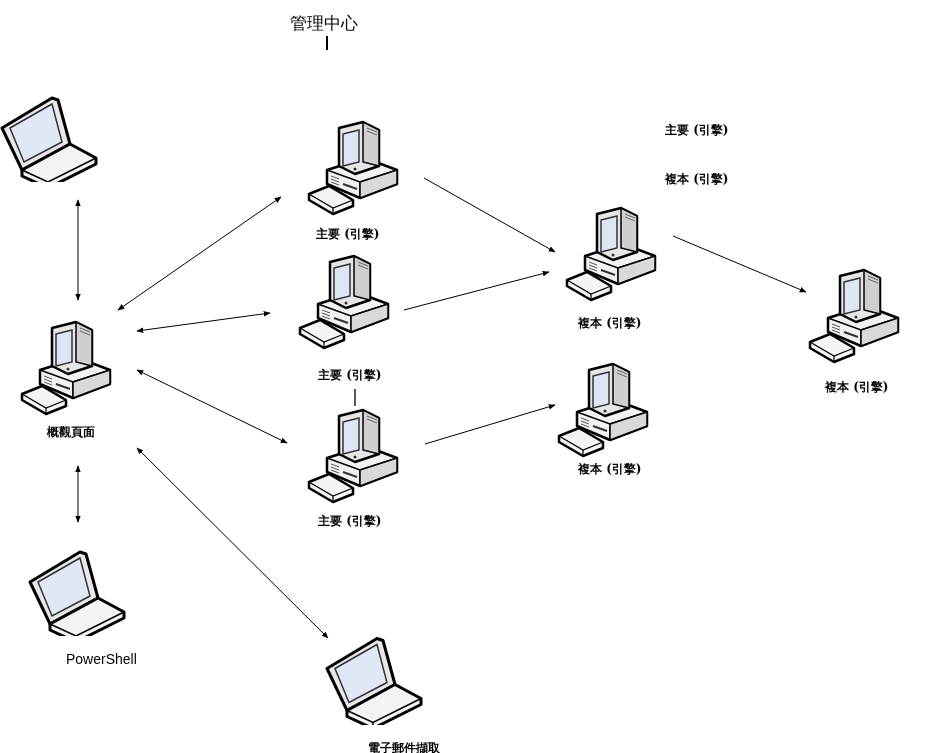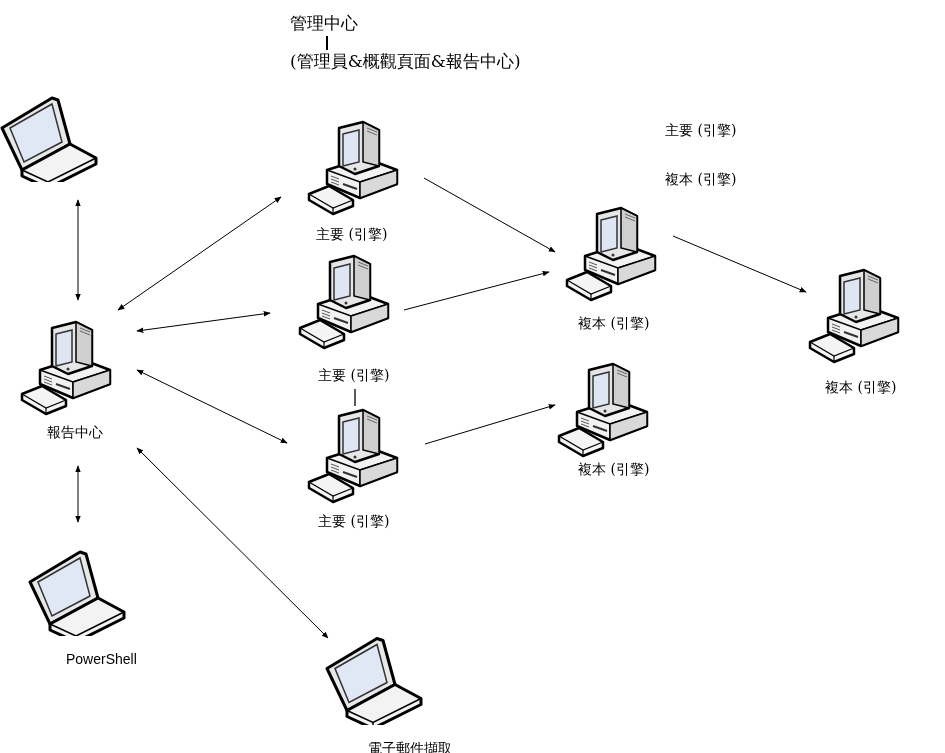--- a/index.html
+++ b/index.html
@@ -1,19 +1,19 @@
 <!DOCTYPE html>
 <html><head>
 <meta charset="utf-8">
 <style>
   html, body { margin:0; padding:0; background:#ffffff; }
   body { width:945px; height:753px; position:relative; overflow:hidden;
          font-family:"DejaVu Sans", sans-serif; color:#000; }
   #stage { position:absolute; left:0; top:0; width:921px; height:753px; }
-  .lbl { position:absolute; white-space:nowrap; font-weight:normal; font-size:14px;
+  .lbl { position:absolute; white-space:nowrap; font-weight:bold; font-size:12px;
          font-family:"DejaVu Serif", serif; color:#000; }
   .lbl.plain { font-weight:normal; font-family:"Liberation Sans", sans-serif; font-size:14px;margin-top:8px; }
   .title { position:absolute; white-space:nowrap; font-size:17px; font-family:"DejaVu Serif", serif; }
 </style>
 </head>
 <body>
 
 <div id="stage">
   <svg id="edges-svg" width="945" height="753" style="position:absolute;left:0;top:0">
     <defs>
@@ -75,27 +75,26 @@
         <use href="#desktop-sym" x="296" y="252" width="100" height="100"></use>
         <use href="#desktop-sym" x="305" y="406" width="100" height="100"></use>
         <use href="#desktop-sym" x="563" y="204" width="100" height="100"></use>
         <use href="#desktop-sym" x="555" y="360" width="100" height="100"></use>
         <use href="#desktop-sym" x="806" y="266" width="100" height="100"></use>
       </g>
   </svg>
 
   <div class="title" style="left:290px;top:12px">管理中心</div>
   <div style="position:absolute;left:326px;top:36px;width:2px;height:14px;background:#000"></div>
-  <div class="title" style="left:290px;top:50px">(管理員&amp;概觀頁面&amp;報告中心)</div>
 
   <div class="lbl" style="left:665px;top:122px">主要 (引擎)</div>
   <div class="lbl" style="left:665px;top:171px">複本 (引擎)</div>
 
   <div id="labels">
-      <div class="lbl" style="left: 47px; top: 424px;">報告中心</div>
+      <div class="lbl" style="left: 47px; top: 424px;">概觀頁面</div>
       <div class="lbl plain" style="left: 66px; top: 643px;">PowerShell</div>
       <div class="lbl" style="left: 368px; top: 732px; margin-top: 8px;">電子郵件擷取</div>
       <div class="lbl" style="left: 316px; top: 226px;">主要 (引擎)</div>
       <div class="lbl" style="left: 318px; top: 367px;">主要 (引擎)</div>
       <div class="lbl" style="left: 318px; top: 513px;">主要 (引擎)</div>
       <div class="lbl" style="left: 578px; top: 315px;">複本 (引擎)</div>
       <div class="lbl" style="left: 578px; top: 461px;">複本 (引擎)</div>
       <div class="lbl" style="left: 825px; top: 379px;">複本 (引擎)</div>
     </div>
 </div>

